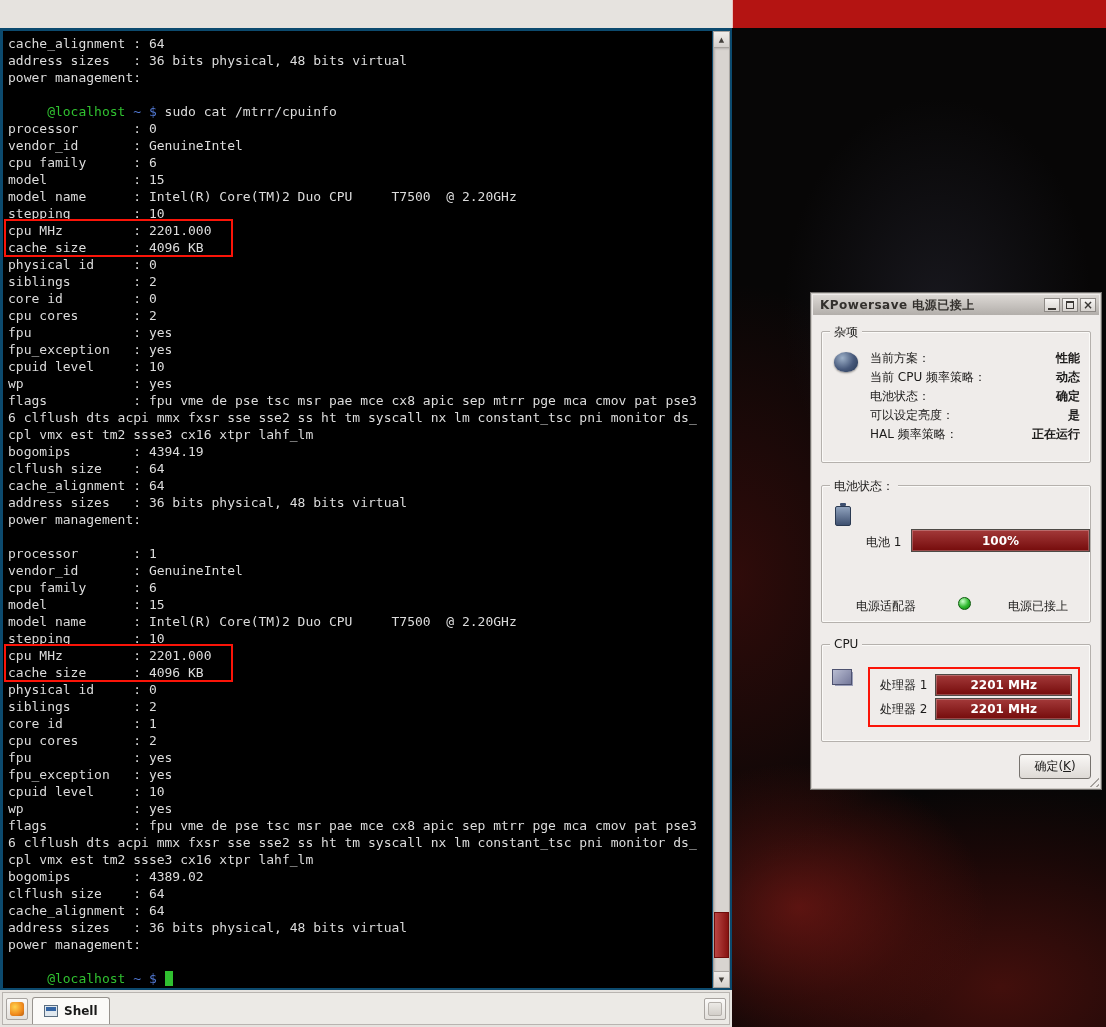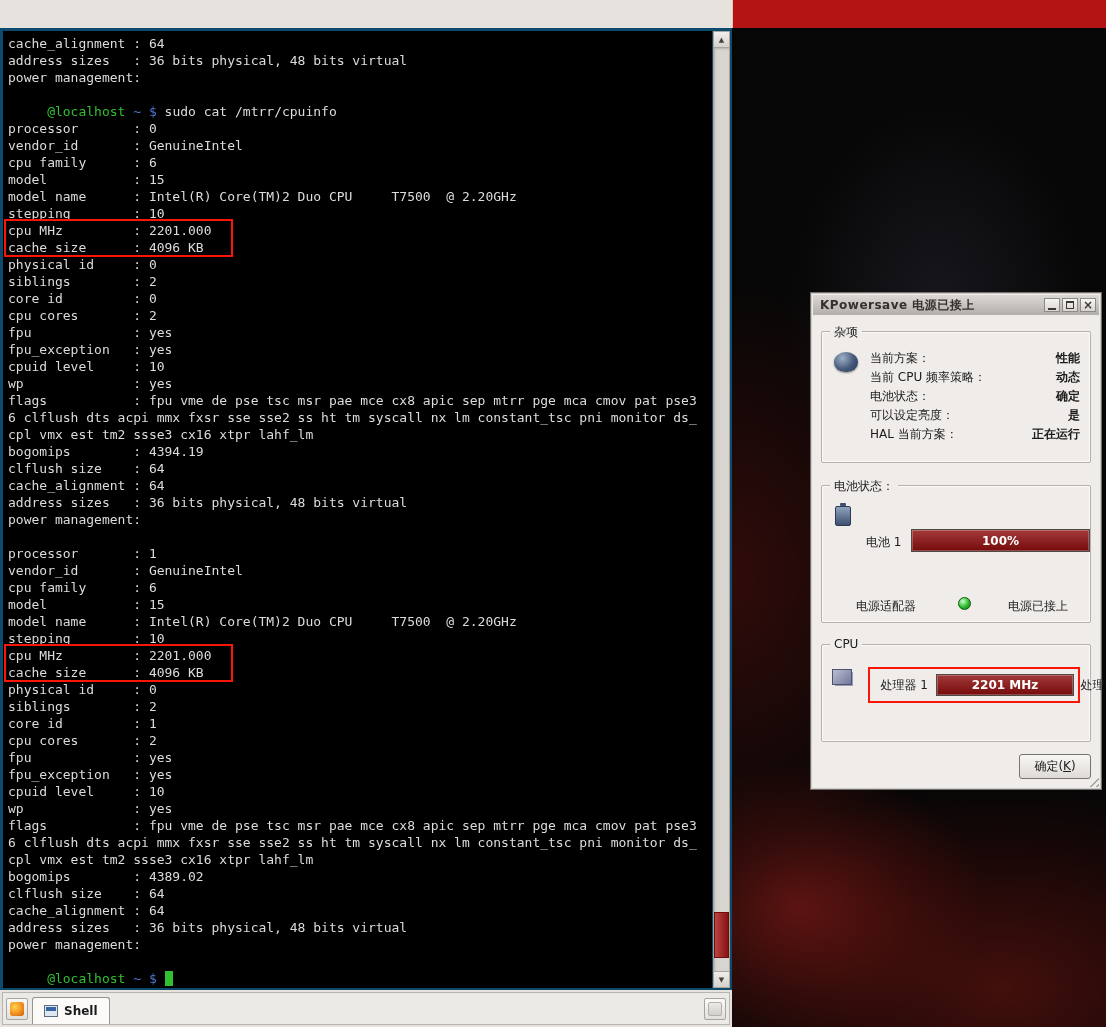--- a/index.html
+++ b/index.html
@@ -71,21 +71,21 @@
   .battery-icon::before { content:""; position:absolute; top:-4px; left:4px; width:6px; height:3px; background:#3e5070; border-radius:1px; }
   .batt-label { position:absolute; left:44px; top:48px; }
   .progress { background-color:var(--progress-maroon); background-image:linear-gradient(rgba(255,255,255,.18), rgba(0,0,0,.18)); border:1px solid #4e4a46; box-shadow:inset 0 0 0 1px rgba(255,255,255,.25); display:flex; align-items:center; justify-content:center; color:#fff; font-weight:bold; font-size:12px; }
   .batt-bar { position:absolute; left:89px; top:43px; width:179px; height:23px; }
   .ac-label { position:absolute; left:34px; top:112px; }
   .led { position:absolute; left:136px; top:111px; width:13px; height:13px; border-radius:50%; background:radial-gradient(circle at 35% 30%, #c9ffc9, var(--led-green) 55%, #0f7a0f); border:1px solid #0a5a0a; }
   .ac-status { position:absolute; left:186px; top:112px; }
 
   .g-cpu { margin-top:21px; height:98px;text-align:right; }
   .cpu-icon { position:absolute; left:10px; top:24px; width:20px; height:16px; background:linear-gradient(135deg,#b9bdd2,#74789a); border:1px solid #4e5270; box-shadow:2px 2px 0 -1px #9a9eb8; }
-  .cpu-highlight { position:absolute; left:46px; top:22px; width:212px; border:2px solid var(--annotation-red); padding:5px 6px; display:flex; flex-direction:row; gap:2px; }
+  .cpu-highlight { position:absolute; left:46px; top:22px; width:212px; border:2px solid var(--annotation-red); padding:5px 6px; display:flex; flex-direction:column; gap:2px; }
   .cpu-row { display:flex; align-items:center; gap:8px; }
   .cpu-row-label { width:52px; white-space:nowrap; }
   .cpu-bar { width:138px; height:22px; }
 
   .kd-footer { display:flex; justify-content:flex-end; margin-top:12px; }
   .ok-btn { width:72px; height:25px; font-size:12px; font-family:inherit; color:#1c1b1a; background:linear-gradient(#f9f7f5,#dedad6); border:1px solid #77736f; border-radius:3px; }
   .resize-grip { position:absolute; right:2px; bottom:2px; width:13px; height:13px; background:repeating-linear-gradient(135deg, #a5a19d 0 1px, transparent 1px 4px); clip-path:polygon(100% 0,100% 100%,0 100%); }
 </style>
 </head>
 <body>
@@ -225,21 +225,21 @@
           </div>
           <div class="g-row">
             <span class="g-label">电池状态：</span>
             <span class="g-value">确定</span>
           </div>
           <div class="g-row">
             <span class="g-label">可以设定亮度：</span>
             <span class="g-value">是</span>
           </div>
           <div class="g-row">
-            <span class="g-label">HAL 当前方案：</span>
+            <span class="g-label">HAL 频率策略：</span>
             <span class="g-value">正在运行</span>
           </div>
         </div>
     </div>
 
     <div class="kgroup g-batt">
       <span class="kgroup-label">电池状态：</span>
       <div class="battery-icon"></div>
       <span class="batt-label">电池 1</span>
       <div class="progress batt-bar">

